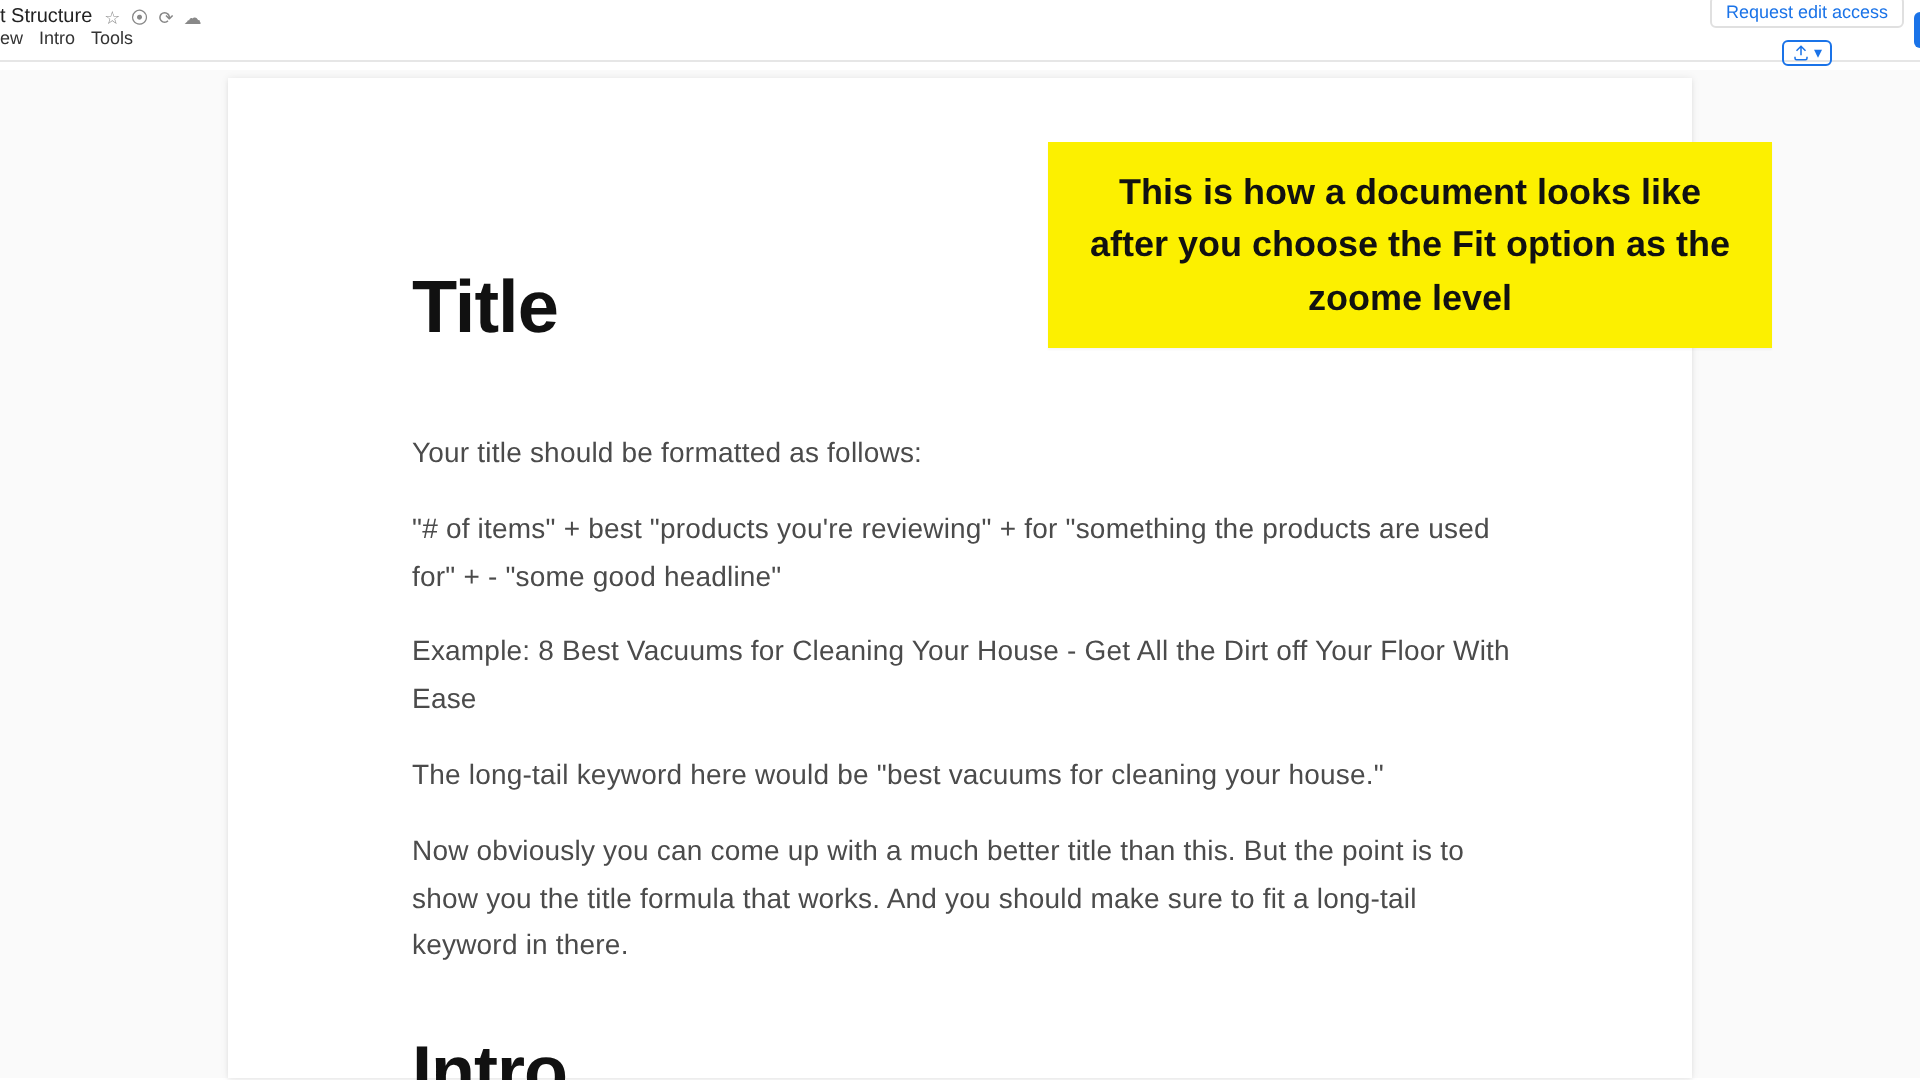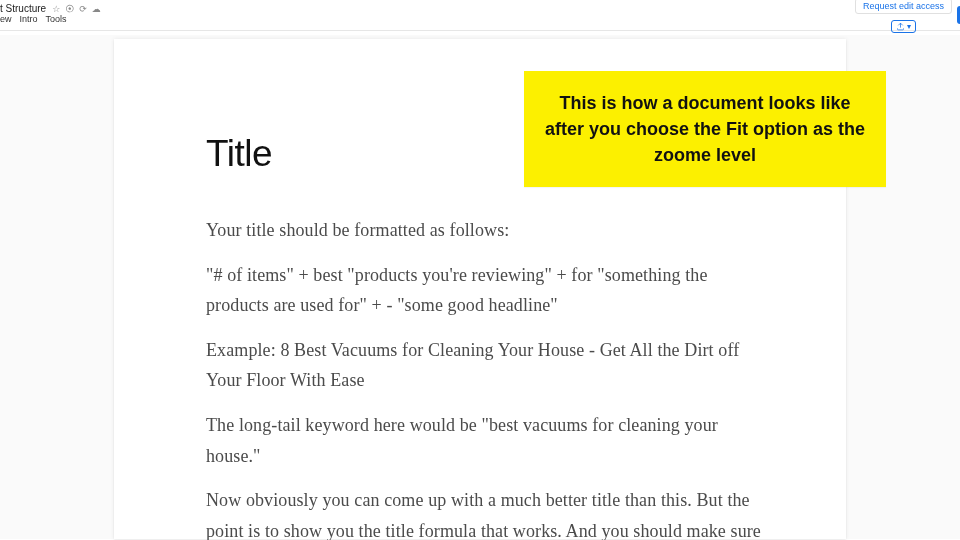--- a/index.html
+++ b/index.html
@@ -24,40 +24,40 @@
     height: 100%;
     background: #fff;
     box-shadow: 0 0 4px rgba(0,0,0,0.08), 0 1px 2px rgba(0,0,0,0.05);
     padding: 94px 82px 0 92px;
     position: relative;
     color: #333;
   }
   .page h1 {
     font-family: "Trebuchet MS", "Segoe UI", sans-serif;
     font-size: 37px;
-    font-weight: 400;
+    font-weight: 700;
     color: #111;
     margin-bottom: 40px;
     letter-spacing: -0.5px;
   }
   .page h1.intro { font-size: 36px; margin-top: 30px; margin-bottom: 0; }
   .page p {
-    font-family: Liberation Serif, serif;
-    font-size: 18px;
+    font-family: Liberation Sans, sans-serif;
+    font-size: 14px;
     line-height: 1.7;
     color: #4b4b4b;
     margin-bottom: 14px;
     letter-spacing: 0.1px;
   }
   .annotation {
     position: absolute;
     left: 524px;
     top: 36px;
     width: 362px;
-    height: 116px;
+    height: 103px;
     background: #fcf000;
     display: flex;
     align-items: center;
     justify-content: center;
     text-align: center;
     padding: 12px 20px;
     z-index: 5;
     box-shadow: 0 1px 1px rgba(0,0,0,0.04);
   }
   .annotation-text {

